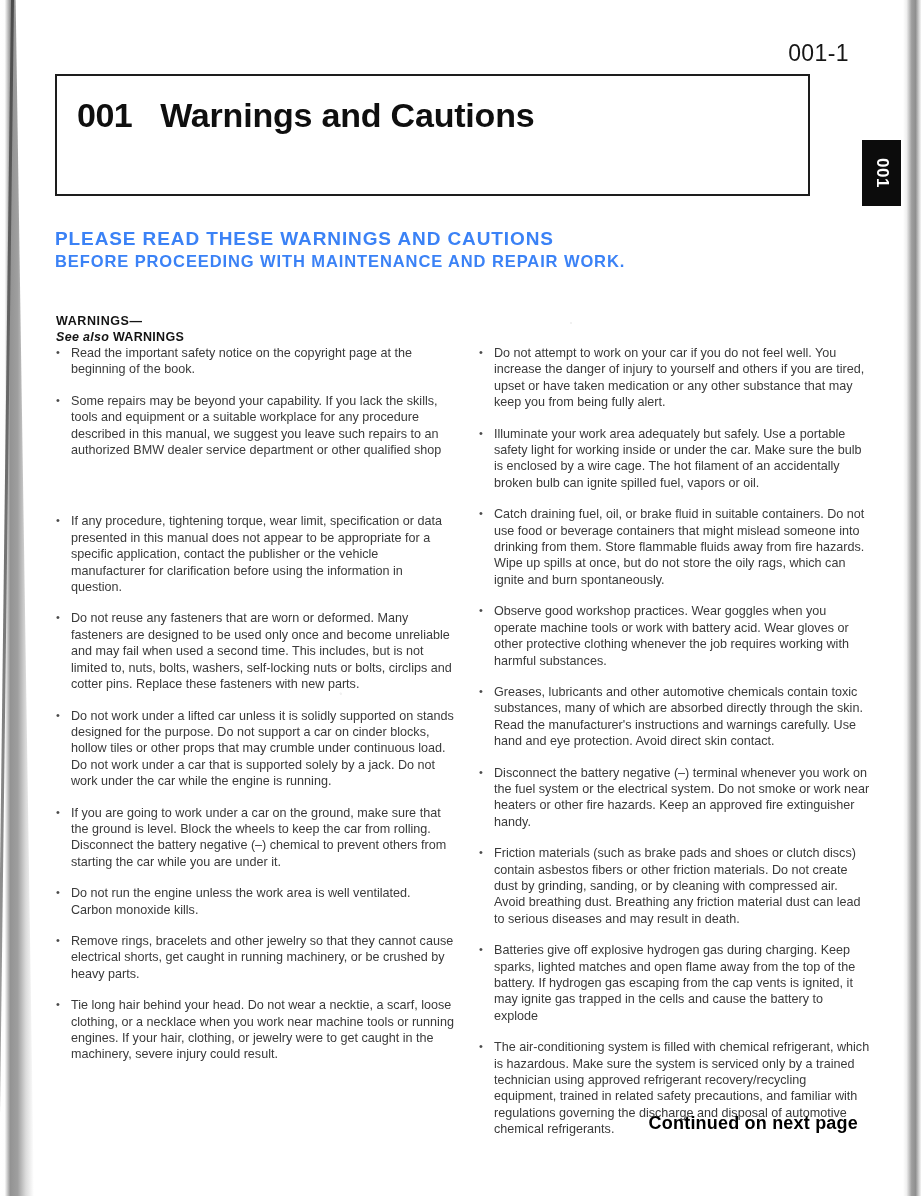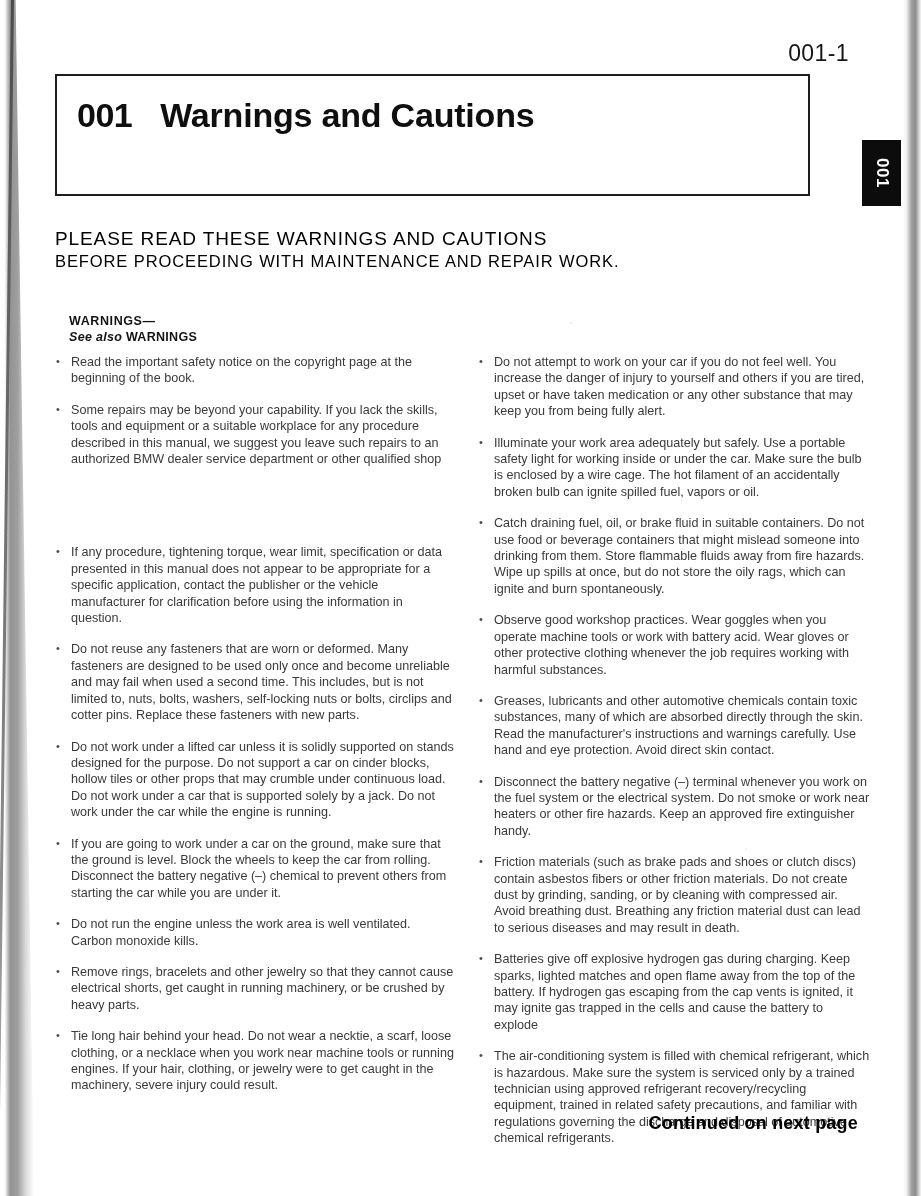--- a/index.html
+++ b/index.html
@@ -138,34 +138,34 @@
 
   
   .lead {
     position: absolute;
     left: 55px;
     top: 228px;
     width: 700px;
   }
   .lead div {
     font-size: 16.5px;
-    font-weight: normal;
+    font-weight: bold;
     letter-spacing: .9px;
     line-height: 22px;
-    color: #000000;
+    color: #3b82f6;
     text-transform: uppercase;
   }
   .lead .drop {
     font-size: 19px;
   }
 
   
   .sec-head {
     position: absolute;
-    left: 69px;
+    left: 56px;
     top: 313px;
   }
   .sec-head .h1 {
     font-size: 12.5px;
     font-weight: bold;
     letter-spacing: .6px;
     color: #141414;
     line-height: 16px;
   }
   .sec-head .h2 {
@@ -175,21 +175,21 @@
     color: #141414;
     line-height: 17px;
   }
   .sec-head .h2 em {
     font-style: italic;
   }
 
   
   .col {
     position: absolute;
-    top: 354px;
+    top: 345px;
   }
   .col-left  { left: 55px;  width: 400px; }
   .col-right { left: 478px; width: 392px; }
 
   ul.bullets {
     list-style: none;
     margin: 0;
     padding: 0;
   }
   ul.bullets li {
@@ -203,21 +203,21 @@
   }
   ul.bullets li::before {
     content: "\2022";
     position: absolute;
     left: 1px;
     top: -1px;
     font-size: 11px;
     color: #4a4a4a;
   }
   ul.bullets li.spacer-after {
-    margin-bottom: 77px;
+    margin-bottom: 55px;
   }
 
   
   .footer {
     position: absolute;
     right: 63px;
     top: 1113px;
     font-size: 18px;
     font-weight: bold;
     color: #000000;

